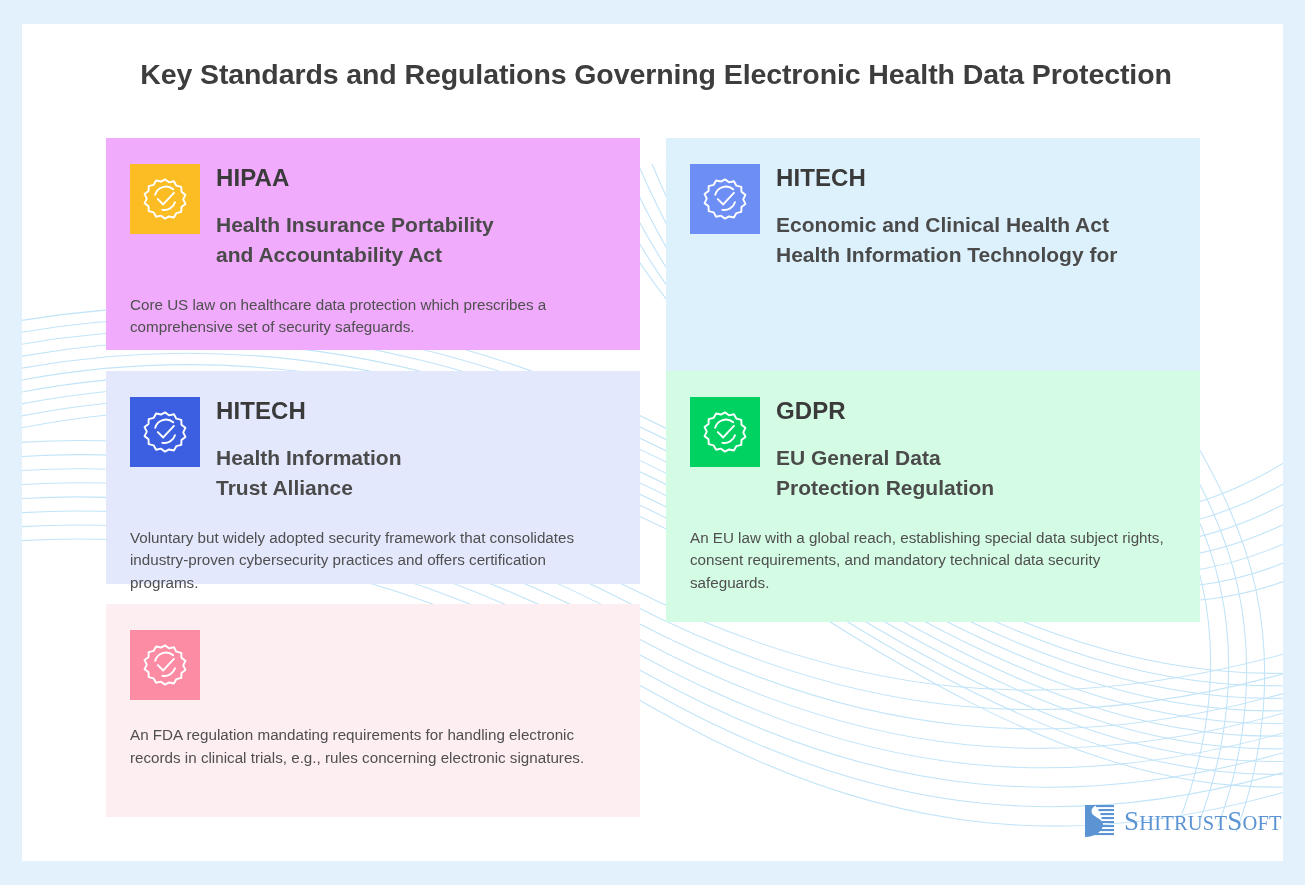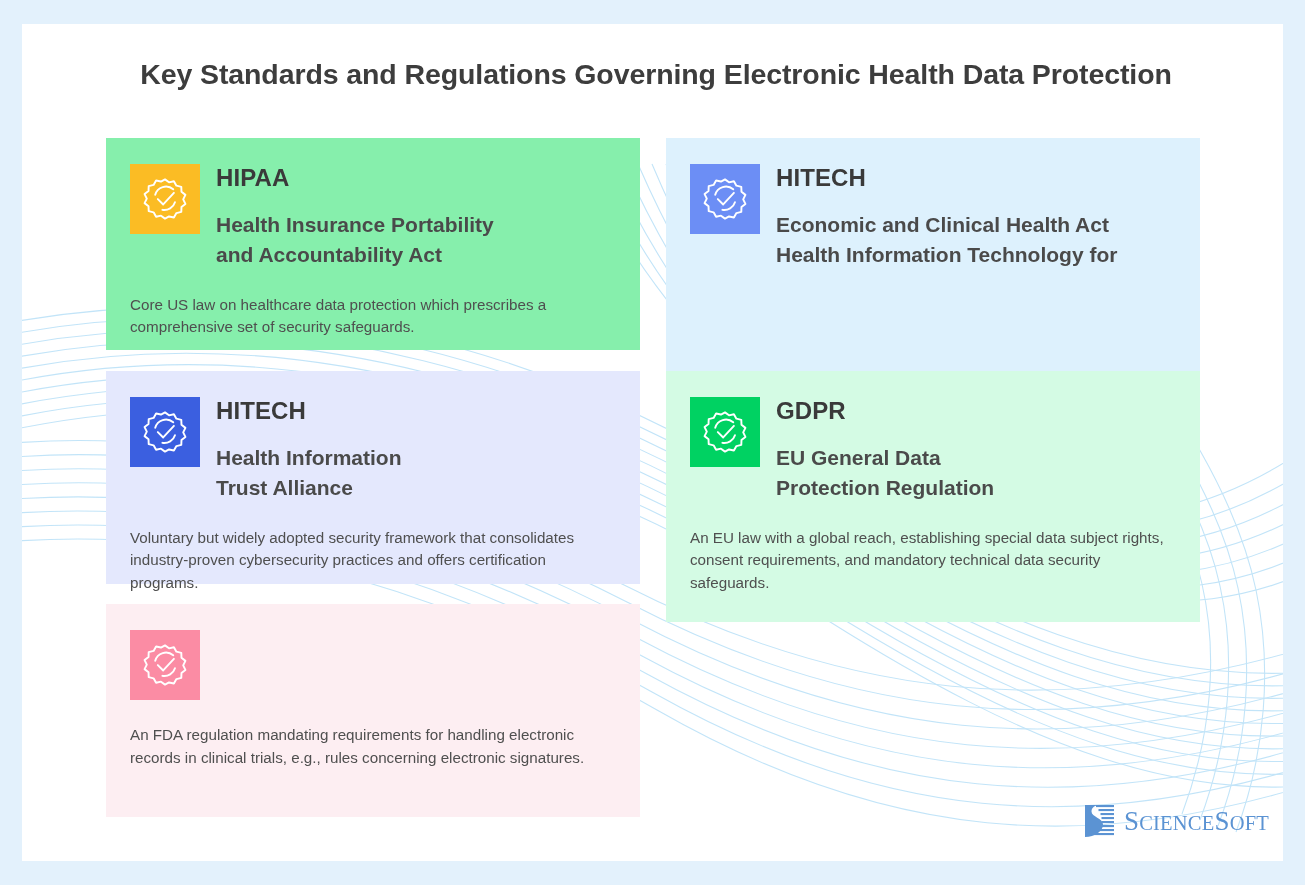--- a/index.html
+++ b/index.html
@@ -156,21 +156,21 @@
       <path d="M1058,306 C 1118,388 1178,470 1198,562 C 1214,634 1208,716 1178,796"></path>
       <path d="M1076,302 C 1136,386 1196,470 1216,564 C 1232,638 1226,722 1196,802"></path>
       <path d="M1094,298 C 1154,384 1214,470 1234,566 C 1250,642 1244,728 1214,808"></path>
     </g>
   </svg>
 
   <div class="title">Key Standards and Regulations Governing Electronic Health Data Protection</div>
 
   <div class="grid">
 
-    <div class="card c0" style="background:#86efac">
+    <div class="card c0" style="background:#f0abfc">
       <div class="card-head">
         <div class="icon-tile" style="background:#fbbc24">
           <svg width="46" height="46" viewBox="0 0 48 48" fill="none" stroke="#ffffff" stroke-width="2" stroke-linecap="round" stroke-linejoin="round">
             <path d="M24 3.5 l4.2 3.1 5.1-1.1 2.6 4.6 5.1 1.2 0.2 5.2 4.1 3.2-2.3 4.7 2.3 4.7-4.1 3.2-0.2 5.2-5.1 1.2-2.6 4.6-5.1-1.1L24 44.5l-4.2-3.1-5.1 1.1-2.6-4.6-5.1-1.2-0.2-5.2-4.1-3.2 2.3-4.7-2.3-4.7 4.1-3.2 0.2-5.2 5.1-1.2 2.6-4.6 5.1 1.1z"></path>
             <path d="M13.8 19.6 A11.6 11.6 0 0 1 32.6 13.9"></path>
             <path d="M34.4 27.3 A11.6 11.6 0 0 1 21.3 35.3"></path>
             <path d="M16.5 24.1 l5.6 5.6 11.2 -12.1"></path>
           </svg>
         </div>
         <div class="head-text">
@@ -269,16 +269,16 @@
         <rect x="13" y="1" width="18" height="2.1"></rect>
         <rect x="15.5" y="5" width="15.5" height="2.1"></rect>
         <rect x="17.5" y="9" width="13.5" height="2.1"></rect>
         <rect x="18.5" y="13" width="12.5" height="2.1"></rect>
         <rect x="18.5" y="17" width="12.5" height="2.1"></rect>
         <rect x="17" y="21" width="14" height="2.1"></rect>
         <rect x="14" y="25" width="17" height="2.1"></rect>
         <rect x="10" y="29" width="21" height="2.1"></rect>
       </g>
     </svg>
-    <div class="logo-text"><span>S</span><span class="sm">CIENCE</span><span>S</span><span class="sm">OFT</span></div>
+    <div class="logo-text"><span>S</span><span class="sm">HITRUST</span><span>S</span><span class="sm">OFT</span></div>
   </div>
 
 </div>
 
 </body></html>

